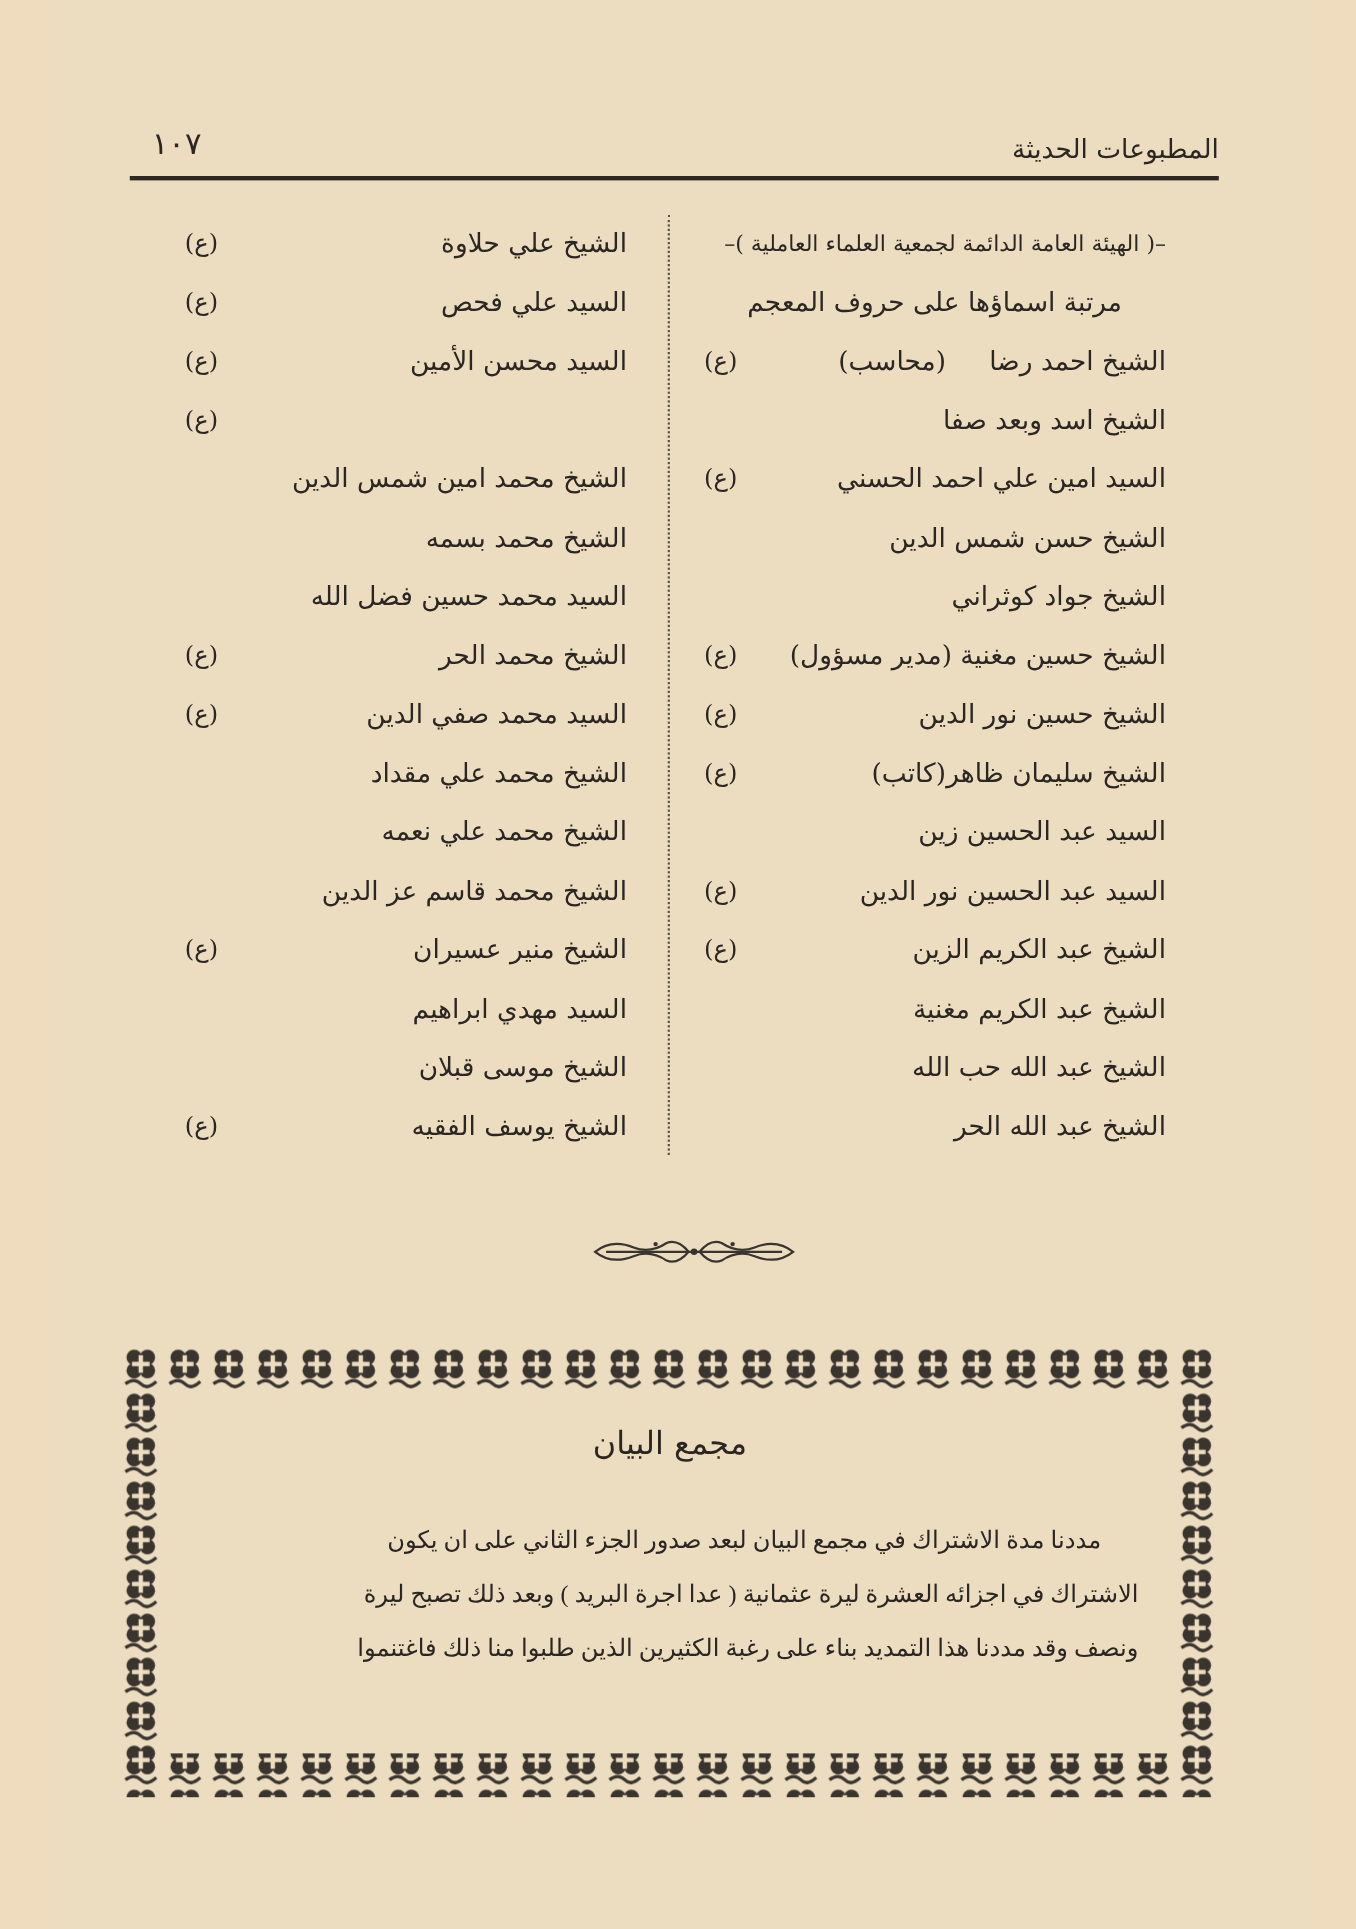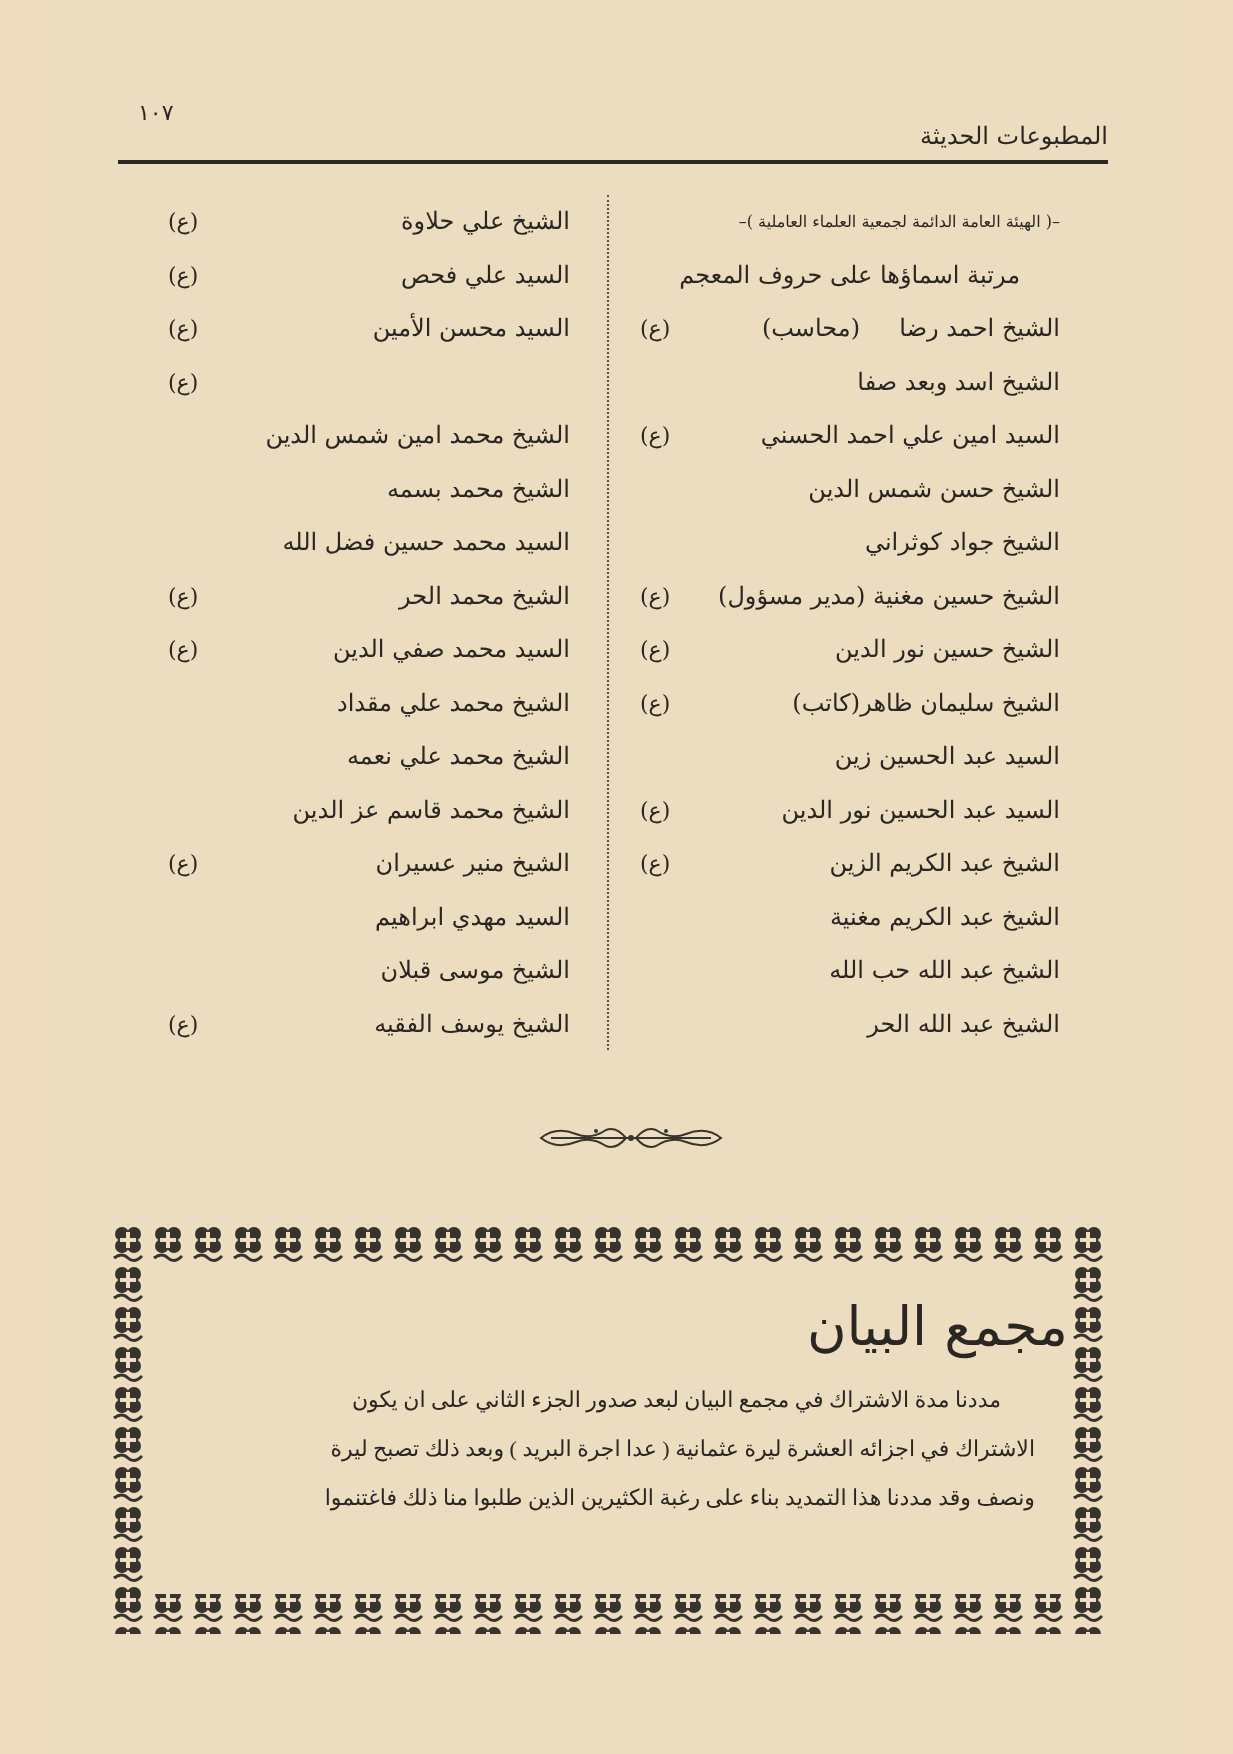--- a/index.html
+++ b/index.html
@@ -16,21 +16,21 @@
   }
   .header {
     position: absolute; left: 118px; top: 100px; width: 990px; height: 50px;
     direction: rtl;
   }
   .header-title {
     position: absolute; left: 0; right: 0; top: 22px; text-align: right;
     font-size: 24px;
   }
   .page-number {
-    position: absolute; left: 20px; top: 0; font-size: 22px; direction: ltr; text-align: right;
+    position: absolute; left: 20px; top: 14px; font-size: 28px; direction: ltr; text-align: right;
   }
   .header-rule {
     position: absolute; left: 118px; top: 160px; width: 990px; height: 4px;
     background: #2d2824;
   }
   .column {
     position: absolute; top: 195px; direction: rtl;
   }
   .col-right { left: 620px; width: 440px; }
   .col-left { left: 150px; width: 420px; }
@@ -41,28 +41,28 @@
   .row {
     position: relative; height: 53.5px; line-height: 53.5px; font-size: 24px;
     white-space: nowrap;
   }
   .row .name { position: absolute; right: 0; }
   .row .role { position: absolute; right: 200px; }
   .row .mark { position: absolute; left: 0; font-size: 22px; }
   .col-left .row .name { right: 0; }
   .col-left .row .mark { left: 18px; }
   .col-right .row .mark { left: 20px; }
-  .heading-row { font-size: 16px; }
+  .heading-row { font-size: 20px; }
   .subheading-row { padding-right: 40px; }
   .fleuron {
     position: absolute; left: 536px; top: 1122px; width: 190px; height: 32px;
   }
   .ad-title {
-    position: absolute; left: 150px; top: 1295px; width: 918px; 
-    font-size: 54px; direction: rtl;
+    position: absolute; left: 150px; top: 1295px; width: 918px; text-align: center;
+    font-size: 29px; direction: rtl;
   }
   .ad-body {
     position: absolute; left: 175px; top: 1375px; width: 860px;
     direction: rtl; text-align: justify; text-align-last: right;
     font-size: 22px; line-height: 49px; font-family: Liberation Serif, serif;
   }
   .ad-body p { margin: 0; }
   .ad-body .indent { padding-right: 34px; }
 </style>
 </head>

